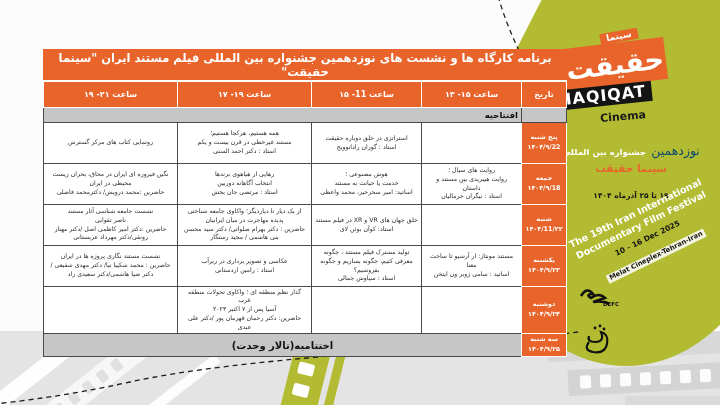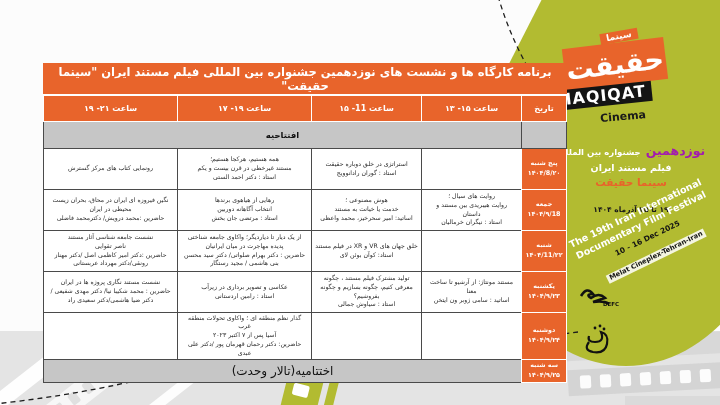--- a/index.html
+++ b/index.html
@@ -30,57 +30,57 @@
                      transform:rotate(-7deg); }
   .logo-haqiqat-en { position:absolute; left:4px; top:60px; background:#141414;
                      color:#fff; font-size:16px; font-weight:bold; letter-spacing:1px;
                      padding:0 6px 1px; transform:rotate(-6deg); }
   .logo-cinema-en { position:absolute; left:52px; top:84px; color:#1a1a1a;
                     font-size:11px; font-weight:bold; transform:rotate(-5deg); }
 
   
   .festival-fa { position:absolute; left:545px; top:138px; width:172px; z-index:6;
                  text-align:center; direction:rtl; line-height:1.45; }
-  .fa-edition { color:#a21caf; font-size:12.5px; font-weight:bold; }
+  .fa-edition { color:#0c4a6e; font-size:12.5px; font-weight:normal; }
   .fa-intl { color:#fff; font-size:8.5px; font-weight:bold; }
   .fa-film { color:#fff; font-size:9.5px; font-weight:bold; }
   .fa-name { color:#e8642b; font-size:10.5px; font-weight:bold; }
   .fa-dates { color:#1a1a1a; font-size:7.5px; font-weight:bold; margin-top:15px; }
   .fa-venue { color:#1a1a1a; font-size:8px; font-weight:bold; }
 
   
   .festival-en { position:absolute; left:556px; top:205px; width:180px; z-index:6;
                  transform:rotate(-26deg); text-align:center; line-height:1.35; }
   .en-line { color:#ffffff; font-size:9.5px; font-weight:bold; white-space:nowrap; }
   .en-dates { color:#141414; font-size:7.5px; font-weight:bold; margin-top:3px; }
   .en-venue { color:#141414; font-size:6.8px; font-weight:bold;
               background:rgba(255,255,255,.85); display:inline-block; padding:0 3px; }
 
   .org-logos { position:absolute; left:575px; top:284px; z-index:6; }
 
   
-  .schedule { position:absolute; left:43px; top:63px; z-index:10;
+  .schedule { position:absolute; left:43px; top:49px; z-index:10;
               border-collapse:collapse; direction:rtl; table-layout:fixed;
               width:523px; background:#a3a3a3; border:1px solid #3c3c3c; }
   .schedule td, .schedule th { border:1px solid #4a4a4a; vertical-align:middle;
               text-align:center; padding:1px 3px; overflow:hidden; }
   tr.title-row th { background:#e8642b; color:#fff; font-size:11.5px; font-weight:bold;
               height:30px; border:1px solid #e8642b; border-bottom:2px solid #fff; }
   tr.cols-row th { background:#e8642b; color:#fff; font-size:8px; font-weight:bold;
               height:26px; border:1px solid #fff; border-top:none; }
   tr.opening-row td { background:#c6c6c6; color:#111; font-size:8.5px; font-weight:bold;
-              height:27px; }
+              height:15px;text-align:right; }
   td.date-cell { background:#e8642b; color:#fff; font-size:6.4px; font-weight:bold;
               white-space:pre-line; line-height:1.5; border:1px solid #fff; }
   td.slot-cell { background:#fff; color:#2c2c2c; font-size:6.2px; line-height:1.45;
               white-space:pre-line; }
   tr.day-row { height:41px; }
   tr.day-row-short { height:31px; }
-  tr.closing-row td.span-cell { background:#c6c6c6; color:#111; font-size:12px;
-              font-weight:normal; height:18px; }
+  tr.closing-row td.span-cell { background:#c6c6c6; color:#111; font-size:10px;
+              font-weight:bold; height:18px; }
 </style>
 </head>
 <body>
 
 <div id="scene">
 
   <div class="bg-gray"></div>
 
   <svg class="decor-svg" width="720" height="405" viewBox="0 0 720 405">
 
@@ -138,21 +138,20 @@
     <div class="logo-haqiqat-fa">حقیقت</div>
     <div class="logo-haqiqat-en">HAQIQAT</div>
     <div class="logo-cinema-en">Cinema</div>
   </div>
 
   <div class="festival-fa">
     <div>
       <span class="fa-edition">نوزدهمین</span>
       <span class="fa-intl">جشنواره بین المللی</span>
     </div>
-    <div class="fa-film">فیلم مستند ایران</div>
     <div class="fa-name">سینما حقیقت</div>
     <div class="fa-dates">۱۹ تا ۲۵ آذرماه ۱۴۰۴</div>
   </div>
 
   <div class="festival-en">
     <div class="en-line">The 19th Iran International</div>
     <div class="en-line">Documentary Film Festival</div>
     <div class="en-dates">10 - 16 Dec 2025</div>
     <div><span class="en-venue">Melat Cineplex-Tehran-Iran</span></div>
   </div>
@@ -189,21 +188,21 @@
       <th>ساعت ۱۹- ۱۷</th>
       <th>ساعت ۲۱- ۱۹</th>
     </tr>
     <tr class="opening-row">
       <td></td>
       <td colspan="4">افتتاحیه</td>
     </tr>
 
     <tr class="day-row">
       <td class="date-cell">پنج شنبه
-۱۴۰۴/8/۲۰</td>
+۱۴۰۴/۹/22</td>
       <td class="slot-cell"></td>
       <td class="slot-cell">استراتژی در خلق دوباره حقیقت
 استاد : گوران رادانوویچ</td>
       <td class="slot-cell">همه هستیم، هرکجا هستیم؛
 مستند غیرخطی در قرن بیست و یکم
 استاد : دکتر احمد الستی</td>
       <td class="slot-cell">رونمایی کتاب های مرکز گسترش</td>
     </tr>
     <tr class="day-row">
       <td class="date-cell">جمعه

